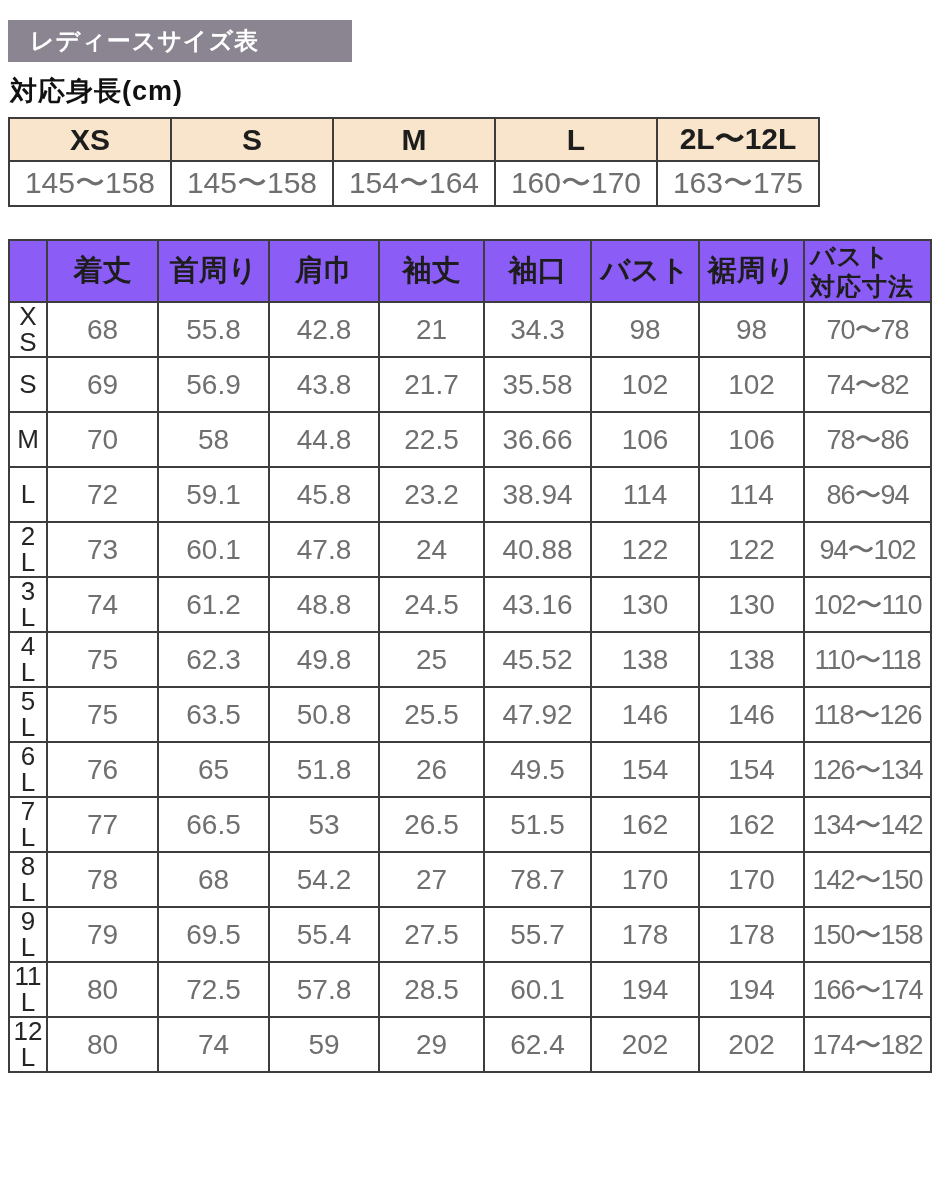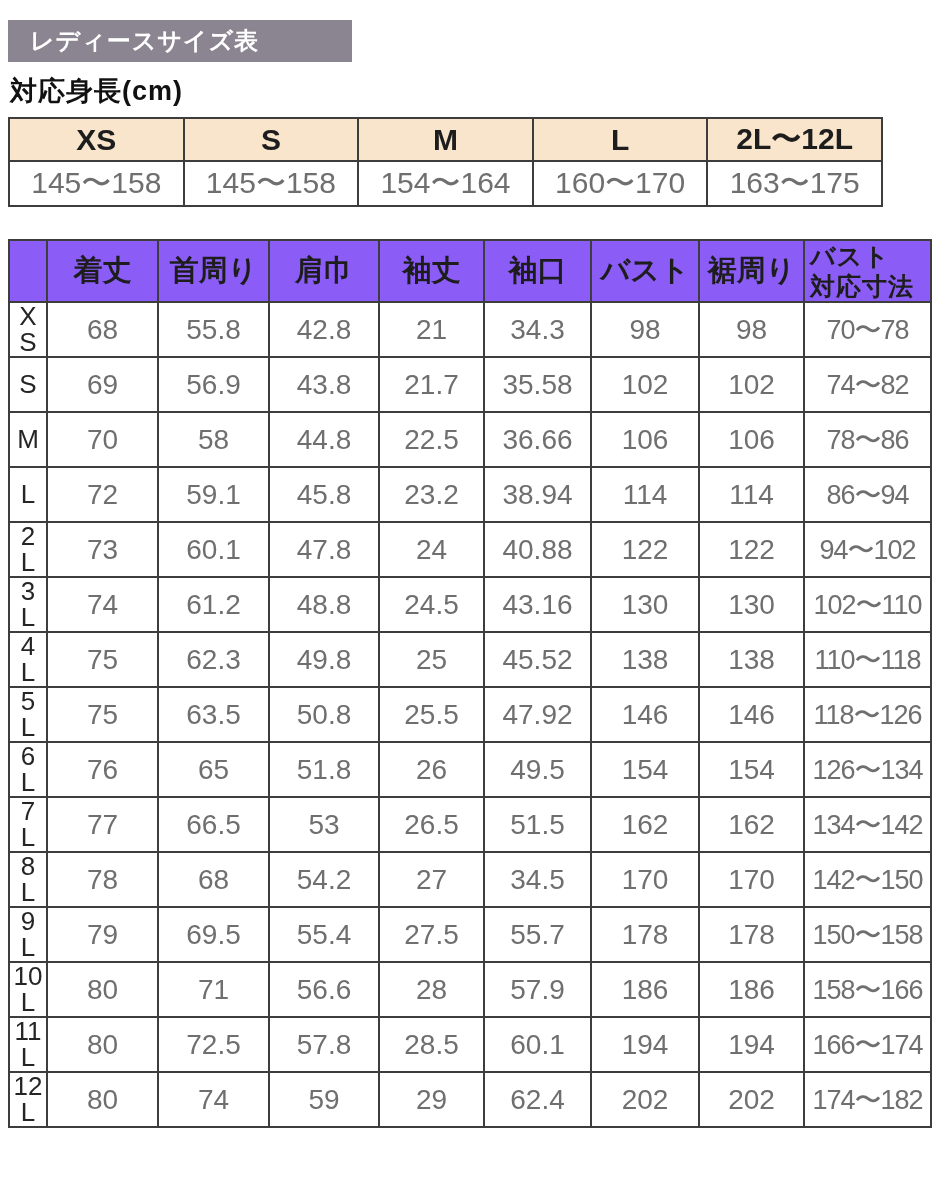--- a/index.html
+++ b/index.html
@@ -40,21 +40,21 @@
     table-layout: fixed;
   }
   th, td {
     border: 2px solid #3d3d3d;
     text-align: center;
     vertical-align: middle;
     padding: 0;
   }
   
   .t1 {
-    width: 875px;
+    width: 812px;
   }
   .t1 thead th {
     background: #f8e5cb;
     color: #1d1d1d;
     font-size: 30px;
     font-weight: bold;
     height: 36px;
   }
   .t1 tbody td {
     color: #6f6f6f;
@@ -276,50 +276,38 @@
           <td>162</td>
           <td class="range">134〜142</td>
         </tr>
         <tr>
           <th>8
 L</th>
           <td>78</td>
           <td>68</td>
           <td>54.2</td>
           <td>27</td>
-          <td>34.5</td>
+          <td>78.7</td>
           <td>170</td>
           <td>170</td>
           <td class="range">142〜150</td>
         </tr>
         <tr>
           <th>9
 L</th>
           <td>79</td>
           <td>69.5</td>
           <td>55.4</td>
           <td>27.5</td>
           <td>55.7</td>
           <td>178</td>
           <td>178</td>
           <td class="range">150〜158</td>
         </tr>
         <tr>
-          <th>10
-L</th>
-          <td>80</td>
-          <td>71</td>
-          <td>56.6</td>
-          <td>28</td>
-          <td>57.9</td>
-          <td>186</td>
-          <td>186</td>
-          <td class="range">158〜166</td>
-        </tr>
-        <tr>
           <th>11
 L</th>
           <td>80</td>
           <td>72.5</td>
           <td>57.8</td>
           <td>28.5</td>
           <td>60.1</td>
           <td>194</td>
           <td>194</td>
           <td class="range">166〜174</td>

